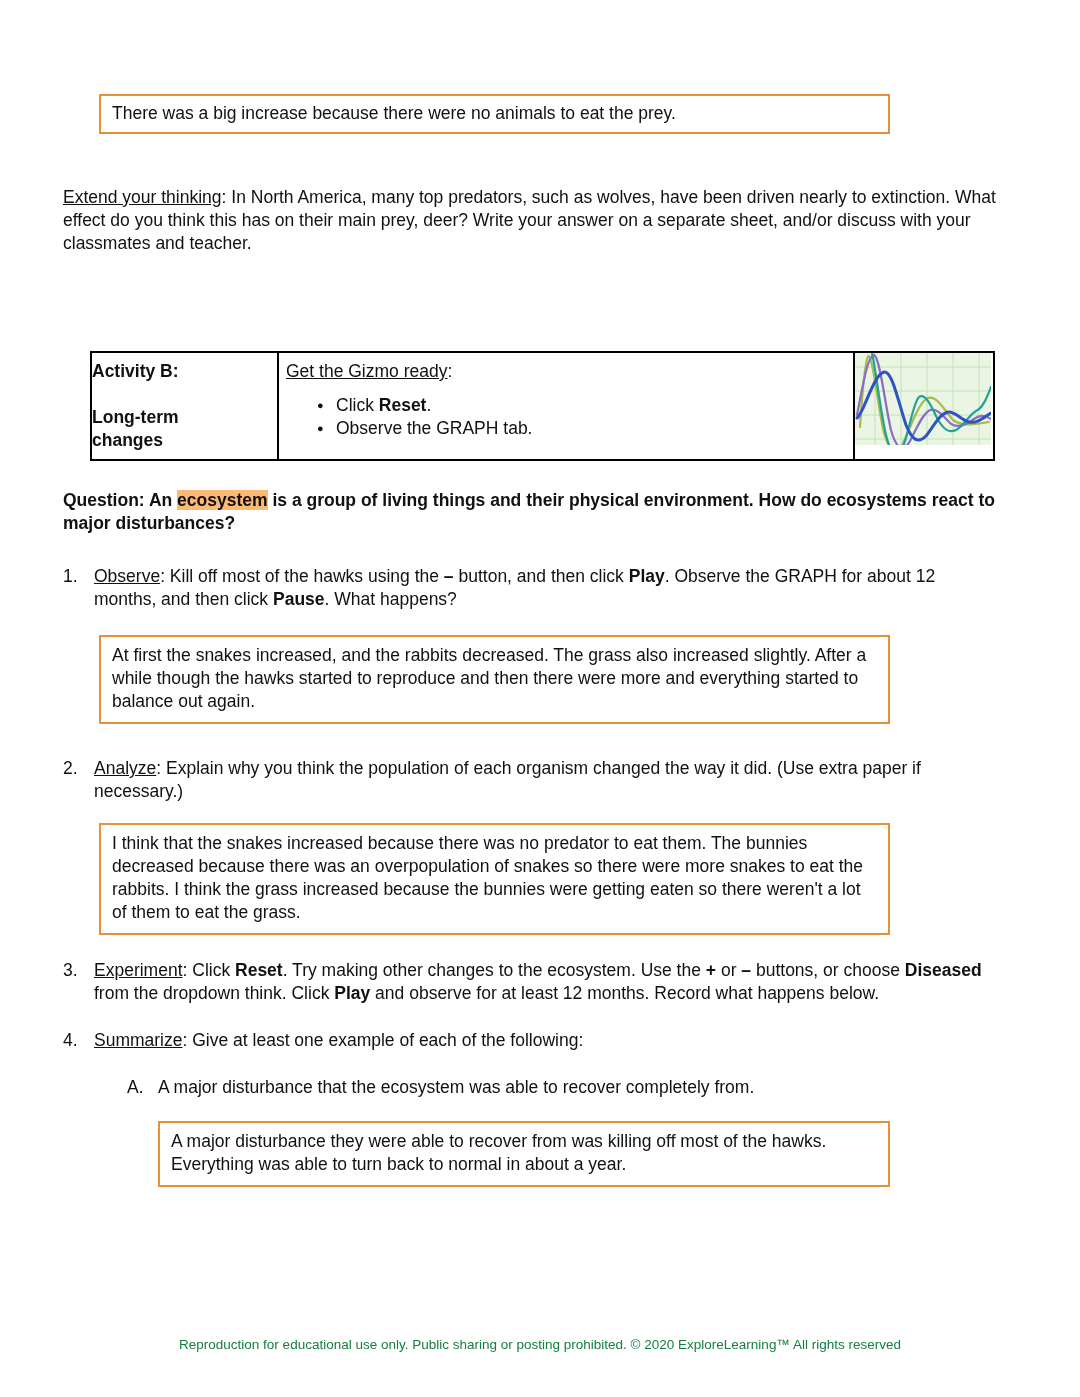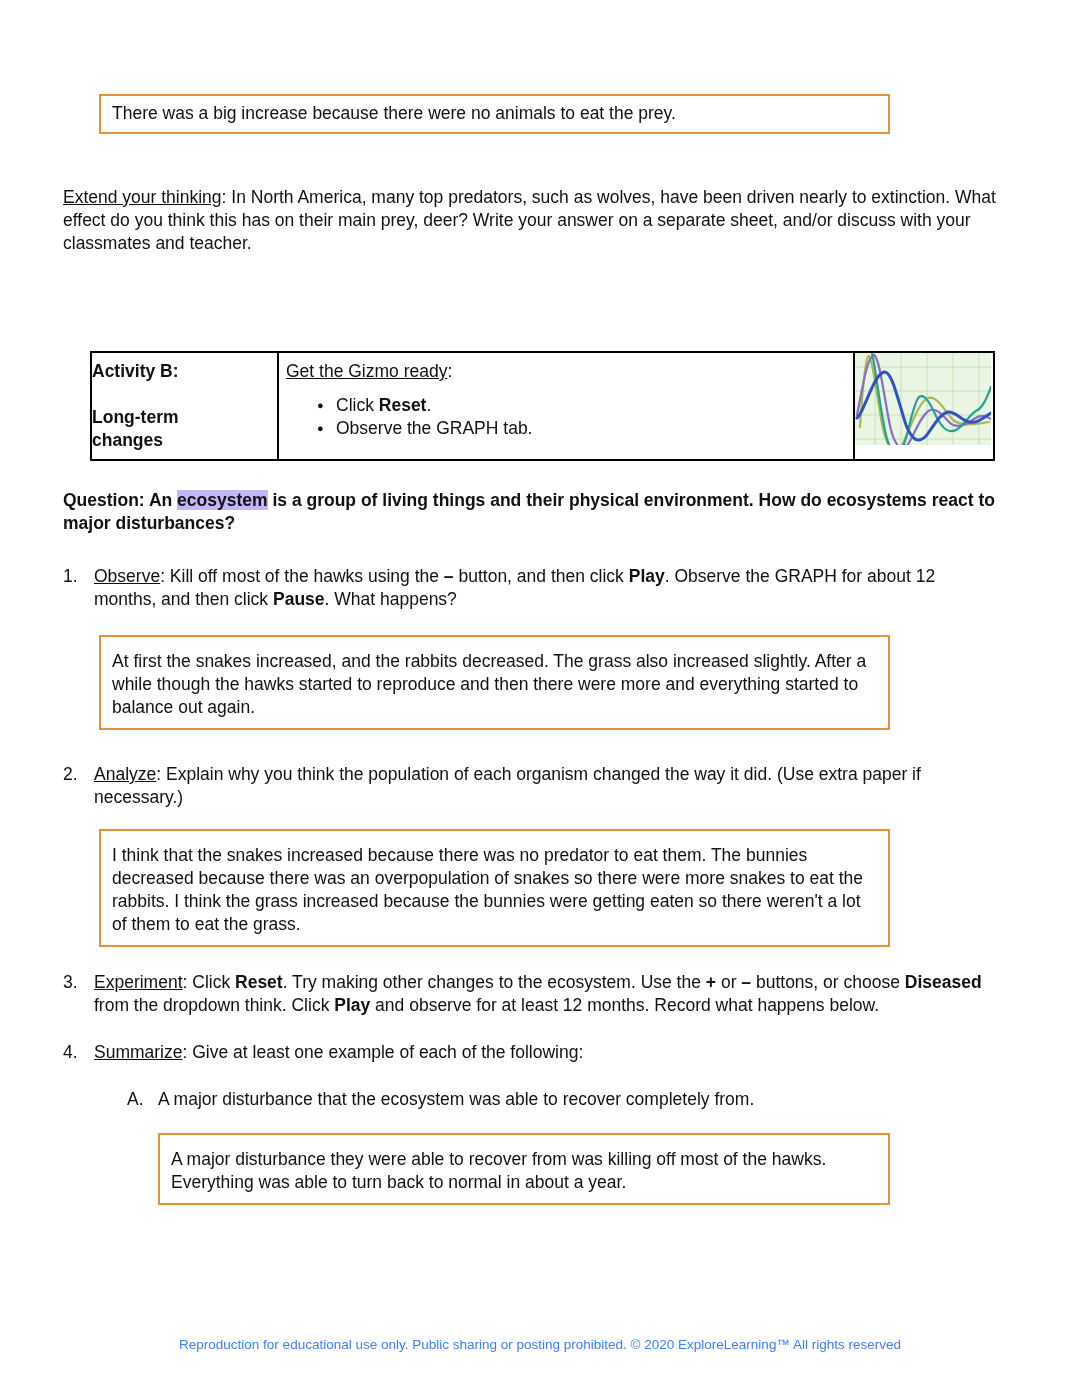--- a/index.html
+++ b/index.html
@@ -12,27 +12,27 @@
     font-family: "Liberation Sans", "DejaVu Sans", sans-serif;
     font-size: 17.5px;
     line-height: 23px;
     color: #111111;
     padding: 66px 80px 0 63px;
     overflow: hidden;
     margin-top: 28px;
   }
   .u { text-decoration: underline; text-align: center; }
   b { font-weight: bold; }
-  .hl { background: #c4b5fd; }
+  .hl { background: #fdba74; }
 
   .answer-box {
     border: 2px solid #E69138;
     margin-left: 36px;
     width: 791px;
-    padding: 13px 12px 9px 11px;
+    padding: 7px 12px 9px 11px;
   }
   .answer-box.single { padding: 6px 12px 7px 11px; }
   .answer-box.indented { margin-left: 95px; width: 732px; }
 
   .para-extend { margin-top: 52px; }
 
   table.activity-table {
     border-collapse: collapse;
     table-layout: fixed;
     margin-top: 96px;
@@ -70,21 +70,21 @@
   .subitem { display: flex; margin-top: 24px; margin-left: 64px; }
   .subitem .letter { flex: 0 0 31px; }
   .subitem .stext { flex: 1; }
 
   .footer {
     position: absolute;
     left: 0; top: 1308px;
     width: 100%;
     text-align: center;
     font-size: 13.5px;
-    color: #3b82f6;
+    color: #15803d;
     line-height: 18px;
   }
 </style>
 </head>
 <body>
 
 <div class="page">
 
   <div class="answer-box single">
     <span>There was a big increase because there were no animals to eat the prey.</span>

